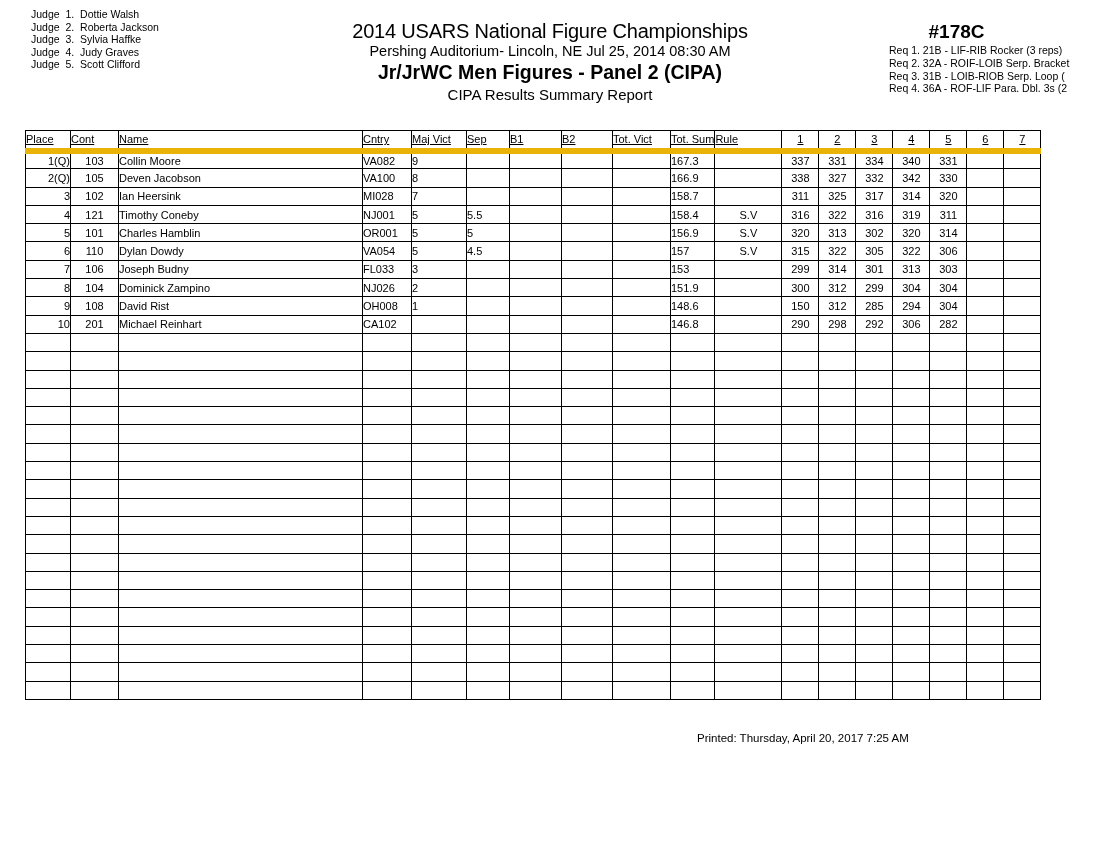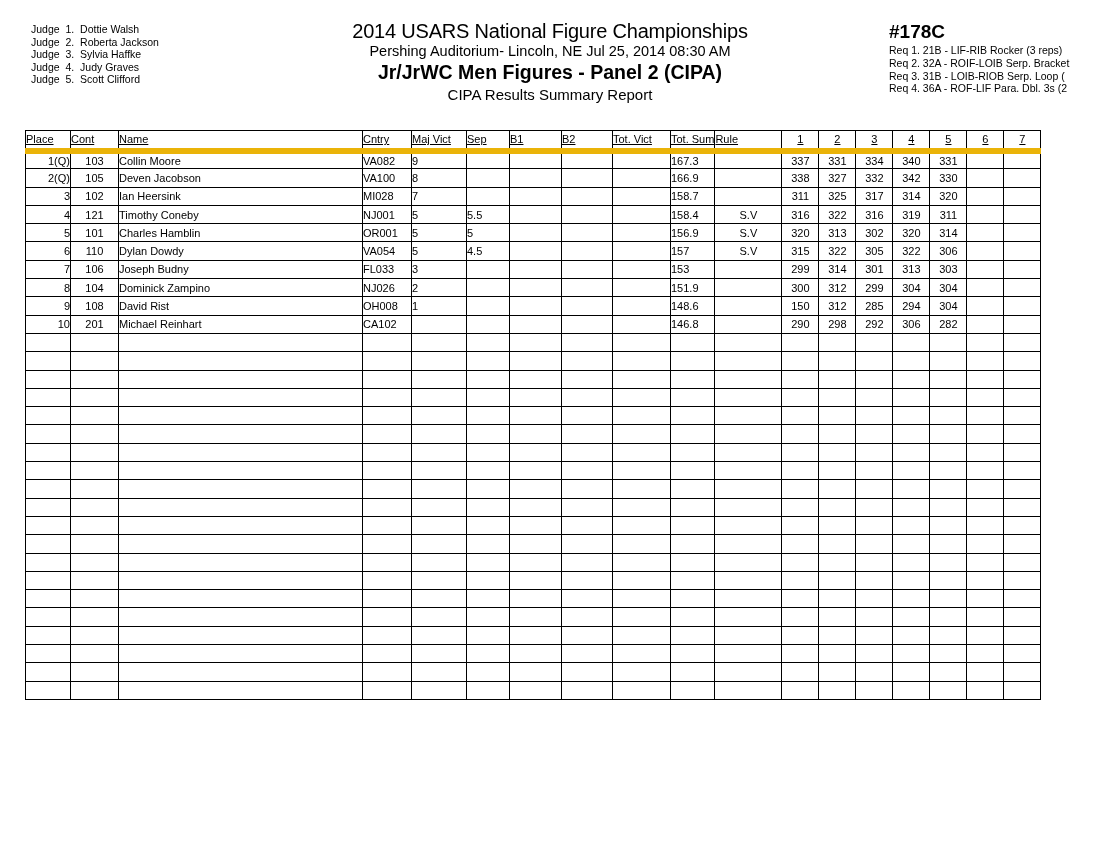--- a/index.html
+++ b/index.html
@@ -18,21 +18,20 @@
   }
 
   
   #judges {
     position: absolute;
     left: 31px;
     top: 8px;
     font-size: 10.5px;
     line-height: 12.6px;
     white-space: nowrap;
-    margin-top: 15px;
   }
   #judges .jrow { display: block; }
   #judges .jlabel { }
   #judges .jnum { }
   #judges .jname { }
 
   
   #title-block {
     position: absolute;
     left: 180px;
@@ -70,20 +69,21 @@
     left: 889px;
     top: 20px;
     width: 211px;
     overflow: hidden;
     white-space: nowrap;
   }
   #req-number {
     font-size: 19px;
     font-weight: bold;
     line-height: 23px;
+    text-align: center;
     width: 135px;
   }
   #req-list {
     font-size: 10.5px;
     line-height: 12.8px;
     padding-top: 1px;
   }
   #req-list .reqrow { display: block; white-space: nowrap; }
 
   
@@ -793,13 +793,14 @@
         <td class="c-j ta-c">&nbsp;</td>
         <td class="c-j ta-c">&nbsp;</td>
         <td class="c-j ta-c">&nbsp;</td>
         <td class="c-j ta-c">&nbsp;</td>
         <td class="c-j ta-c">&nbsp;</td>
       </tr>
     </tbody>
 </table>
 
 <div id="footer">
+  <span class="frow">Printed:  Thursday, April 20, 2017  7:25 AM</span>
 </div>
 
 </body></html>

